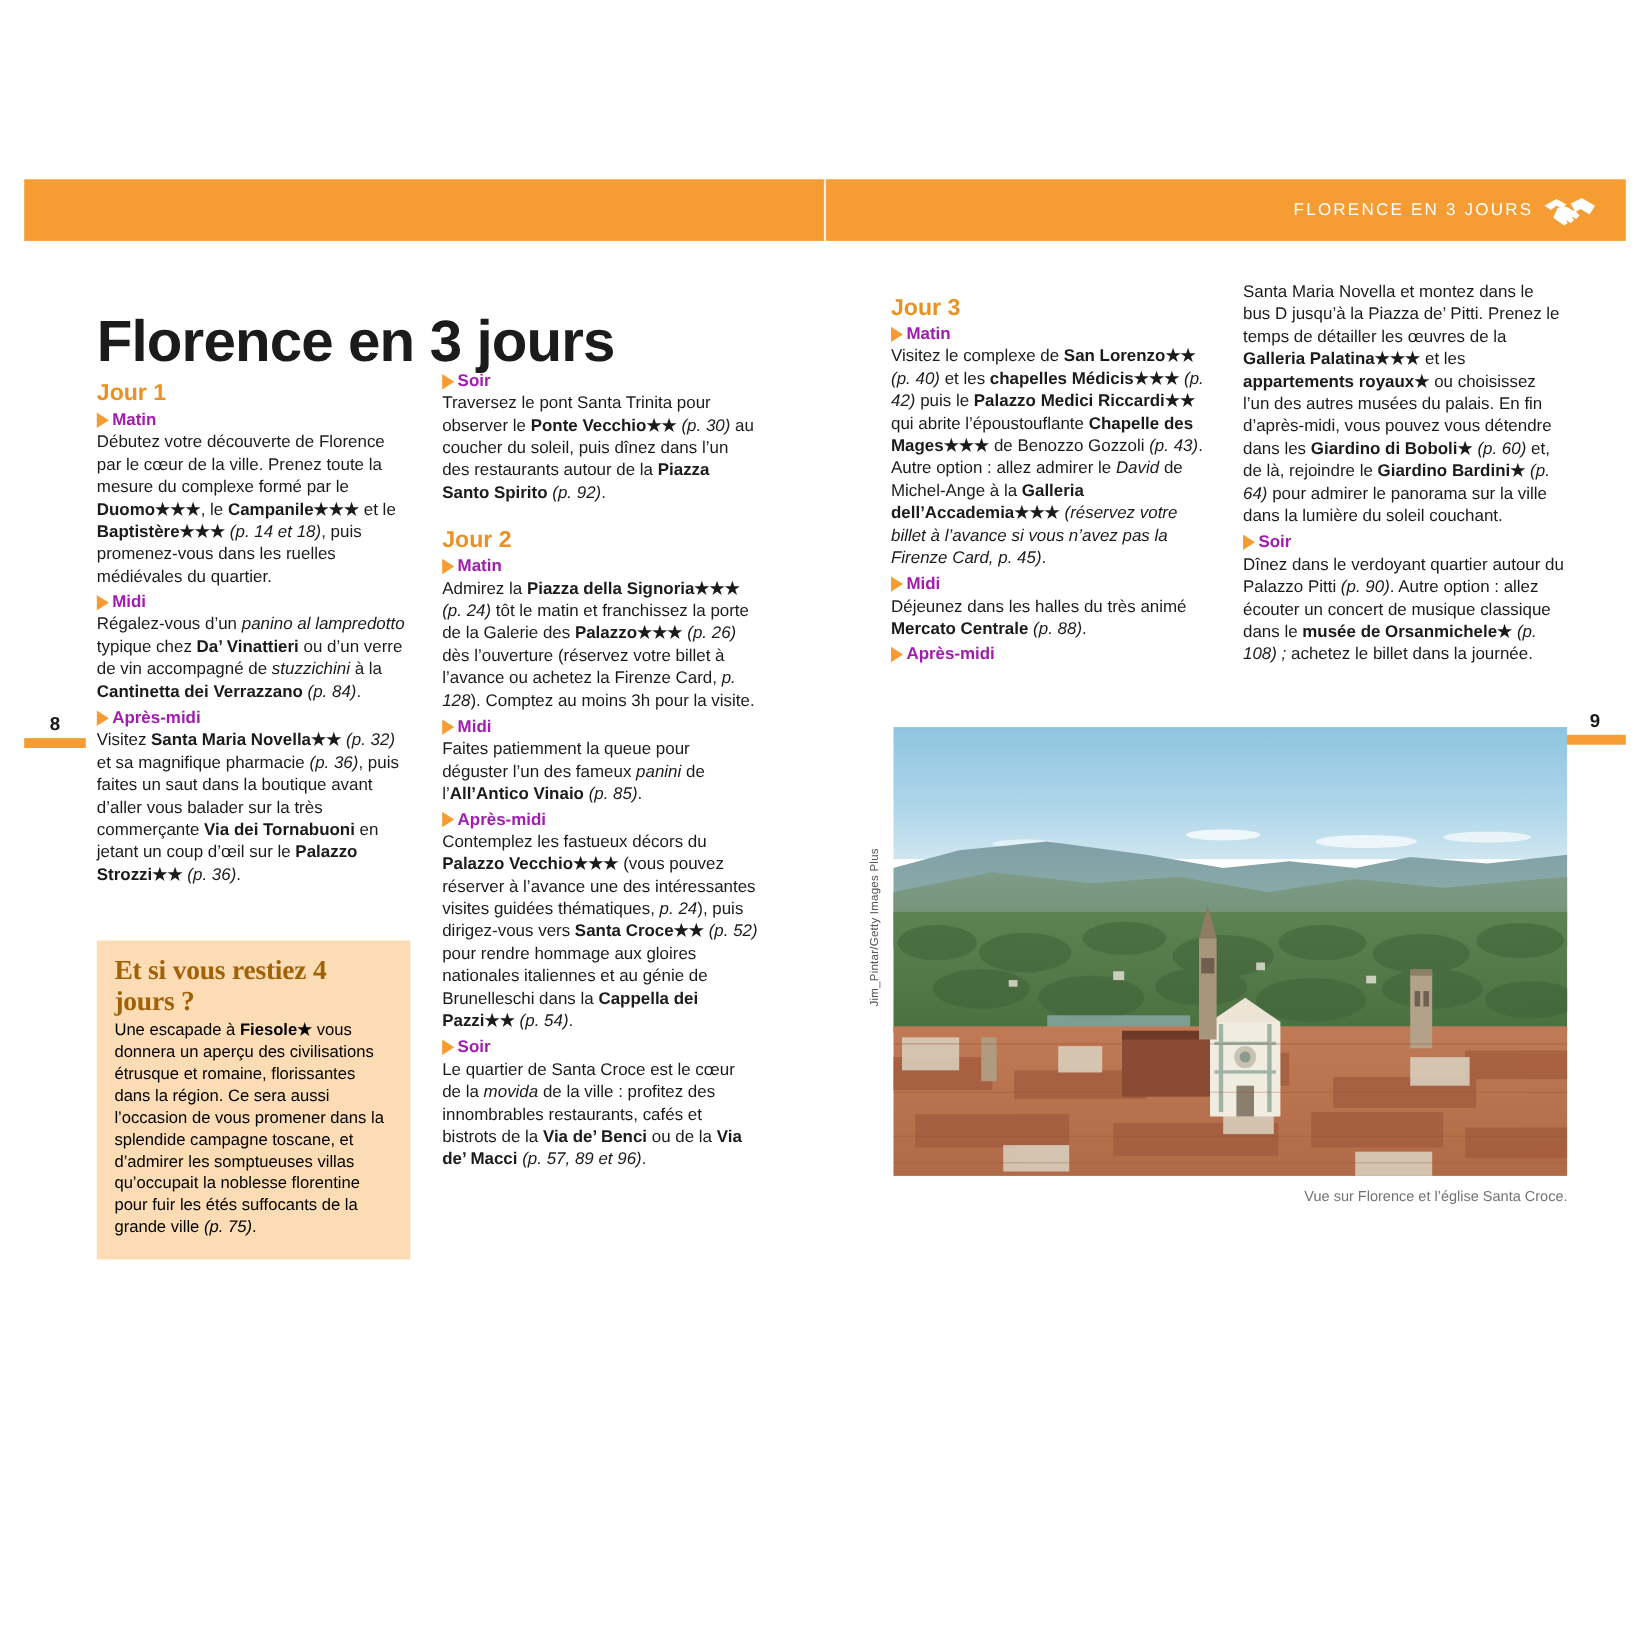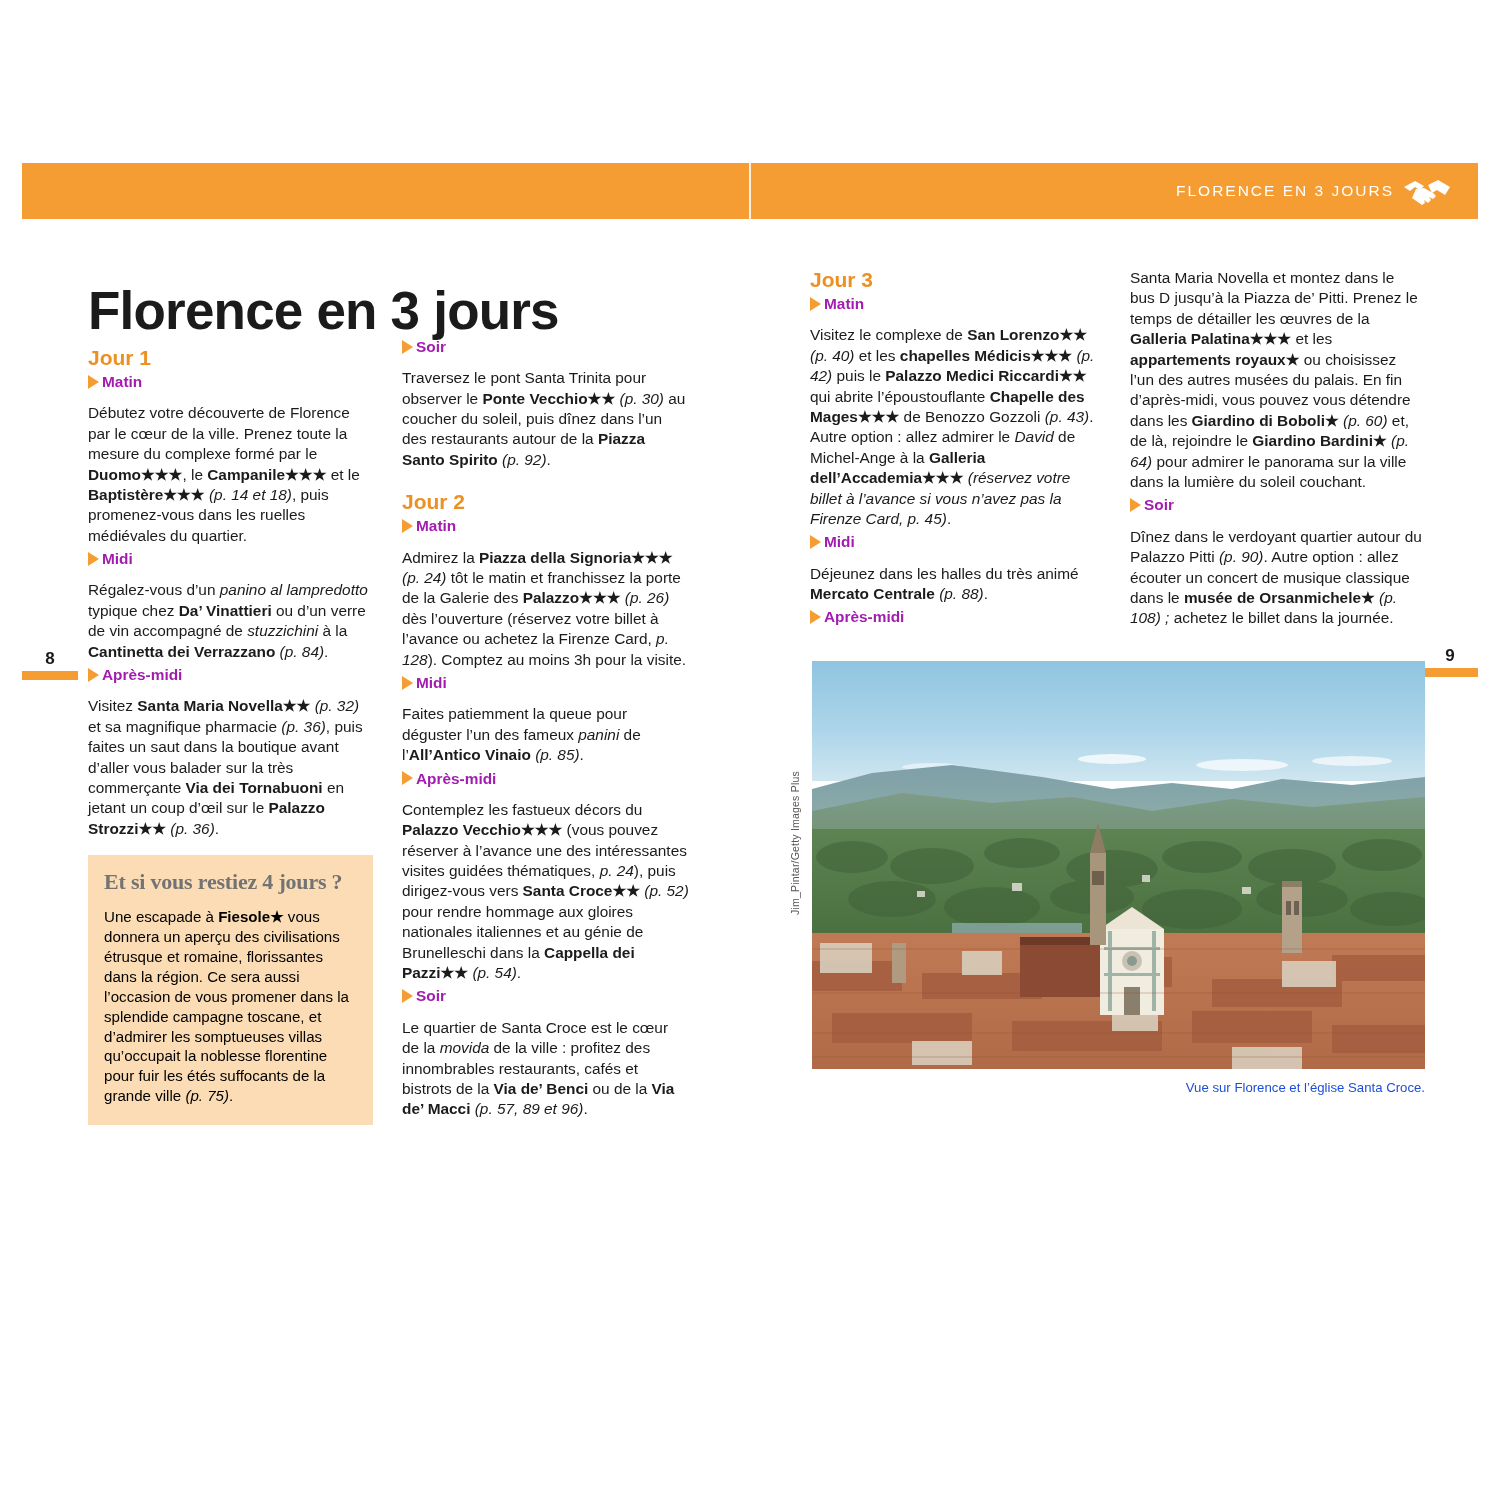--- a/index.html
+++ b/index.html
@@ -122,42 +122,42 @@
   }
   .tri {
     display: inline-block;
     width: 0; height: 0;
     border-left: 11px solid #f59d33;
     border-top: 7px solid transparent;
     border-bottom: 7px solid transparent;
     flex: 0 0 auto;
   }
   .para {
-    margin: 12px 0 1px 0;
+    margin: 0 0 1px 0;
     line-height: 1.325;
   }
   .para b { font-weight: 700; }
   .para i { font-style: italic; }
 
   
   .tintbox {
     position: absolute;
     left: 88px;
     top: 855px;
     width: 285px;
     background: #fbdcb4;
     padding: 14px 16px 18px 16px;
     box-sizing: border-box;
   }
   .tintbox h3 {
     margin: 0 0 2px 0;
     font-family: "Liberation Serif", serif;
-    font-size: 22px;
+    font-size: 25px;
     font-weight: 700;
-    color: #737373;
+    color: #a16207;
     letter-spacing: -0.2px;
   }
   .tintbox .para { font-size: 15.1px; line-height: 1.32; }
 
   
   .photo-wrap {
     position: absolute;
     left: 812px;
     top: 661px;
     width: 613px;
@@ -176,21 +176,21 @@
     white-space: nowrap;
     letter-spacing: .2px;
   }
   .photo-caption {
     position: absolute;
     left: 812px;
     top: 1080px;
     width: 613px;
     text-align: right;
     font-size: 13.2px;
-    color: #1d4ed8;
+    color: #737373;
   }
   .photo-svg { display:block; width: 613px; height: 408px; }
 </style>
 </head>
 <body>
 
 <div id="spread">
 
   <div class="header-band"></div>
   <div class="header-gutter"></div>

